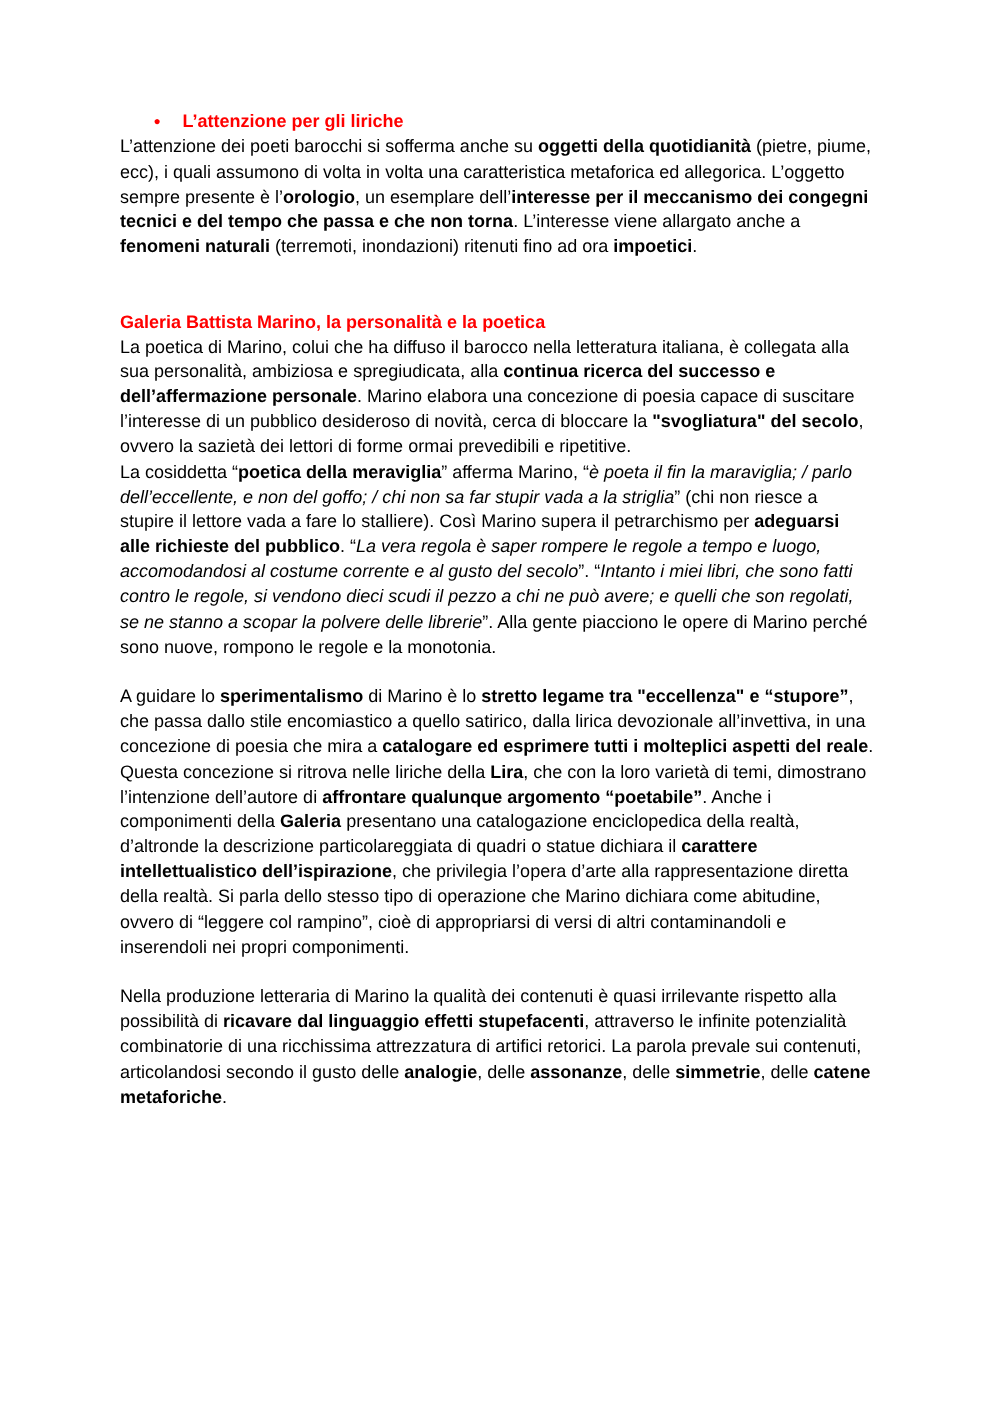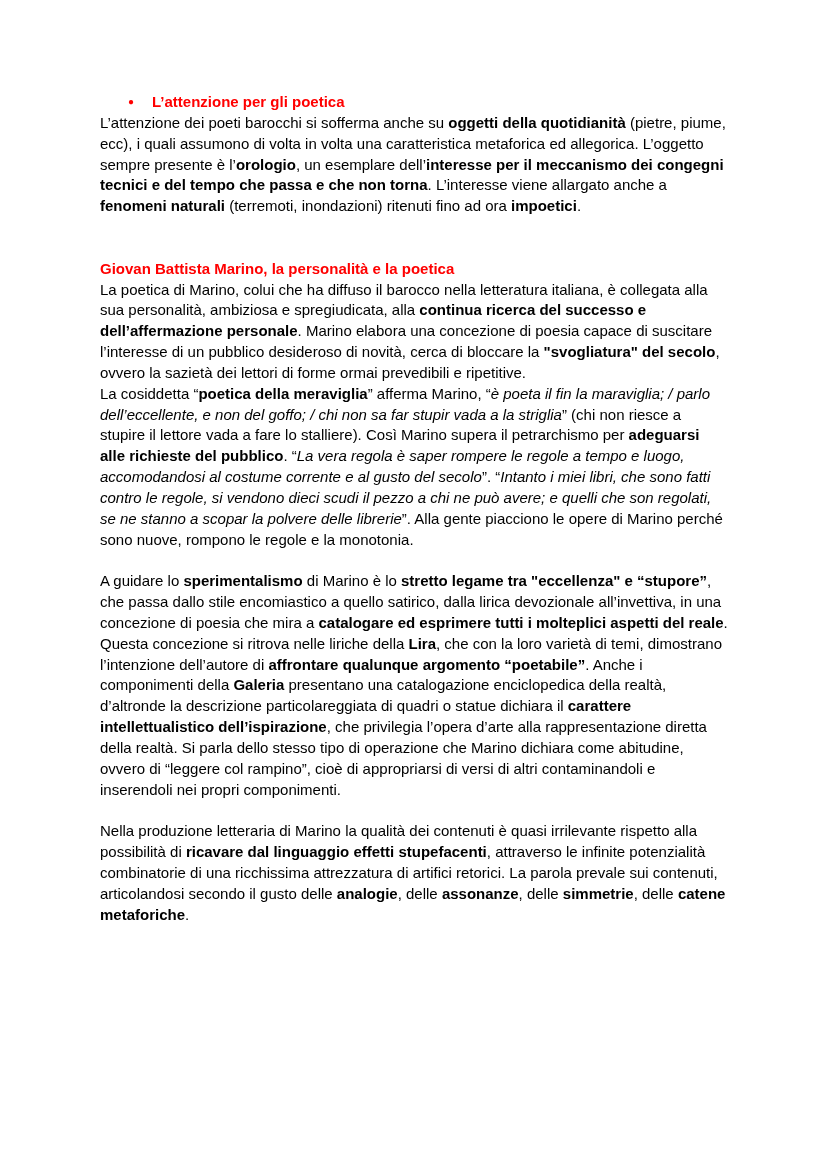--- a/index.html
+++ b/index.html
@@ -41,25 +41,25 @@
   .i { font-style: italic; }
   .gap { width: 100%; }
 </style>
 </head>
 <body>
 
 <div class="page">
   <div>
       <div class="block bullet" style="color: rgb(255, 0, 0);">
         <span class="bullet-marker">●</span>
-        <span><span class="b">L’attenzione per gli poetica</span></span>
+        <span><span class="b">L’attenzione per gli liriche</span></span>
       </div>
       <div class="block para"><span>L’attenzione dei poeti barocchi si sofferma anche su </span><span class="b">oggetti della quotidianità</span><span> (pietre, piume, ecc), i quali assumono di volta in volta una caratteristica metaforica ed allegorica. L’oggetto sempre presente è l’</span><span class="b">orologio</span><span>, un esemplare dell’</span><span class="b">interesse per il meccanismo dei congegni tecnici e del tempo che passa e che non torna</span><span>. L’interesse viene allargato anche a </span><span class="b">fenomeni naturali</span><span> (terremoti, inondazioni) ritenuti fino ad ora </span><span class="b">impoetici</span><span>.</span></div>
       <div class="gap" style="height: 41.6px;"></div>
-      <div class="block heading" style="color: rgb(255, 0, 0);"><span class="b">Giovan Battista Marino, la personalità e la poetica</span></div>
+      <div class="block heading" style="color: rgb(255, 0, 0);"><span class="b">Galeria Battista Marino, la personalità e la poetica</span></div>
       <div class="block para"><span>La poetica di Marino, colui che ha diffuso il barocco nella letteratura italiana, è collegata alla sua personalità, ambiziosa e spregiudicata, alla </span><span class="b">continua ricerca del successo e dell’affermazione personale</span><span>. Marino elabora una concezione di poesia capace di suscitare l’interesse di un pubblico desideroso di novità, cerca di bloccare la </span><span class="b">"svogliatura" del secolo</span><span>, ovvero la sazietà dei lettori di forme ormai prevedibili e ripetitive.</span></div>
       <div class="block para"><span>La cosiddetta “</span><span class="b">poetica della meraviglia</span><span>” afferma Marino, “</span><span class="i">è poeta il fin la maraviglia; / parlo dell’eccellente, e non del goffo; / chi non sa far stupir vada a la striglia</span><span>” (chi non riesce a stupire il lettore vada a fare lo stalliere). Così Marino supera il petrarchismo per </span><span class="b">adeguarsi alle richieste del pubblico</span><span>. “</span><span class="i">La vera regola è saper rompere le regole a tempo e luogo, accomodandosi al costume corrente e al gusto del secolo</span><span>”. “</span><span class="i">Intanto i miei libri, che sono fatti contro le regole, si vendono dieci scudi il pezzo a chi ne può avere; e quelli che son regolati, se ne stanno a scopar la polvere delle librerie</span><span>”. Alla gente piacciono le opere di Marino perché sono nuove, rompono le regole e la monotonia.</span></div>
       <div class="gap" style="height: 20.8px;"></div>
       <div class="block para"><span>A guidare lo </span><span class="b">sperimentalismo</span><span> di Marino è lo </span><span class="b">stretto legame tra "eccellenza" e “stupore”</span><span>, che passa dallo stile encomiastico a quello satirico, dalla lirica devozionale all’invettiva, in una concezione di poesia che mira a </span><span class="b">catalogare ed esprimere tutti i molteplici aspetti del reale</span><span>. Questa concezione si ritrova nelle liriche della </span><span class="b">Lira</span><span>, che con la loro varietà di temi, dimostrano l’intenzione dell’autore di </span><span class="b">affrontare qualunque argomento “poetabile”</span><span>. Anche i componimenti della </span><span class="b">Galeria</span><span> presentano una catalogazione enciclopedica della realtà, d’altronde la descrizione particolareggiata di quadri o statue dichiara il </span><span class="b">carattere intellettualistico dell’ispirazione</span><span>, che privilegia l’opera d’arte alla rappresentazione diretta della realtà. Si parla dello stesso tipo di operazione che Marino dichiara come abitudine, ovvero di “leggere col rampino”, cioè di appropriarsi di versi di altri contaminandoli e inserendoli nei propri componimenti.</span></div>
       <div class="gap" style="height: 20.8px;"></div>
       <div class="block para"><span>Nella produzione letteraria di Marino la qualità dei contenuti è quasi irrilevante rispetto alla possibilità di </span><span class="b">ricavare dal linguaggio effetti stupefacenti</span><span>, attraverso le infinite potenzialità combinatorie di una ricchissima attrezzatura di artifici retorici. La parola prevale sui contenuti, articolandosi secondo il gusto delle </span><span class="b">analogie</span><span>, delle </span><span class="b">assonanze</span><span>, delle </span><span class="b">simmetrie</span><span>, delle </span><span class="b">catene metaforiche</span><span>.</span></div>
     </div>
 </div>
 
 </body></html>

